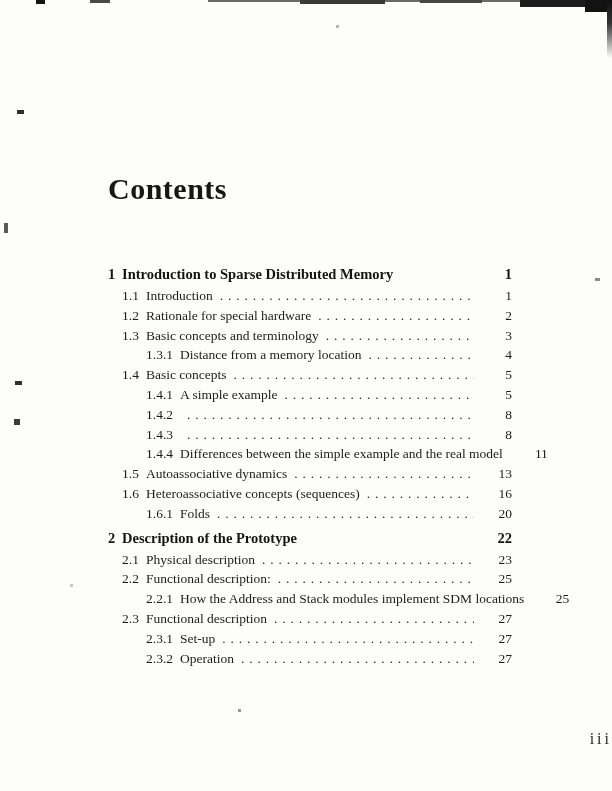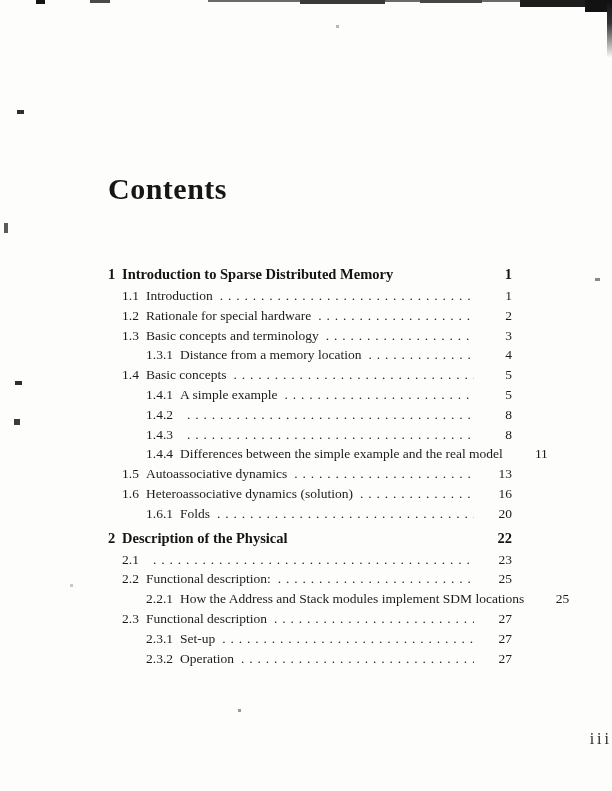--- a/index.html
+++ b/index.html
@@ -173,40 +173,41 @@
             <span class="page-num">11</span>
           </div>
           <div class="row level1">
             <span class="num">1.5</span>
             <span class="title">Autoassociative dynamics</span>
             <span class="leader">. . . . . . . . . . . . . . . . . . . . . . . . . . . . . . . . . . . . . . . . . . . . . . . . . . . . . . . . . . . . . . . . . . . . . . . . . . . . . . . . . . . . . . . . . .</span>
             <span class="page-num">13</span>
           </div>
           <div class="row level1">
             <span class="num">1.6</span>
-            <span class="title">Heteroassociative dynamics (solution)</span>
+            <span class="title">Heteroassociative concepts (sequences)</span>
             <span class="leader">. . . . . . . . . . . . . . . . . . . . . . . . . . . . . . . . . . . . . . . . . . . . . . . . . . . . . . . . . . . . . . . . . . . . . . . . . . . . . . . . . . . . . . . . . .</span>
             <span class="page-num">16</span>
           </div>
           <div class="row level2">
             <span class="num">1.6.1</span>
             <span class="title">Folds</span>
             <span class="leader">. . . . . . . . . . . . . . . . . . . . . . . . . . . . . . . . . . . . . . . . . . . . . . . . . . . . . . . . . . . . . . . . . . . . . . . . . . . . . . . . . . . . . . . . . .</span>
             <span class="page-num">20</span>
           </div>
         </div>
         <div class="chapter-block later">
           <div class="row chapter">
             <span class="num">2</span>
-            <span class="title">Description of the Physical</span>
+            <span class="title">Description of the Prototype</span>
             <span class="leader"></span>
             <span class="page-num">22</span>
           </div>
           <div class="row level1">
             <span class="num">2.1</span>
+            <span class="title">Physical description</span>
             <span class="leader">. . . . . . . . . . . . . . . . . . . . . . . . . . . . . . . . . . . . . . . . . . . . . . . . . . . . . . . . . . . . . . . . . . . . . . . . . . . . . . . . . . . . . . . . . .</span>
             <span class="page-num">23</span>
           </div>
           <div class="row level1">
             <span class="num">2.2</span>
             <span class="title">Functional description:</span>
             <span class="leader">. . . . . . . . . . . . . . . . . . . . . . . . . . . . . . . . . . . . . . . . . . . . . . . . . . . . . . . . . . . . . . . . . . . . . . . . . . . . . . . . . . . . . . . . . .</span>
             <span class="page-num">25</span>
           </div>
           <div class="row level2">

